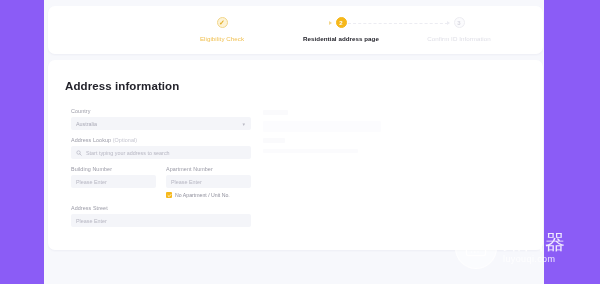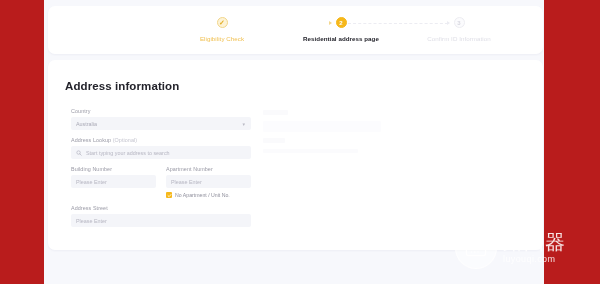--- a/index.html
+++ b/index.html
@@ -12,21 +12,21 @@
     overflow: hidden;
     background: #ffffff;
     font-family: "Liberation Sans", sans-serif;
     -webkit-font-smoothing: antialiased;
   }
 
   #page {
     position: relative;
     width: 600px;
     height: 284px;
-    background: #b91c1c;
+    background: #8b5cf6;
   }
 
   
   .backdrop {
     position: absolute;
     left: 44px;
     top: 0;
     width: 500px;
     height: 284px;
     background: #f7f8fc;

